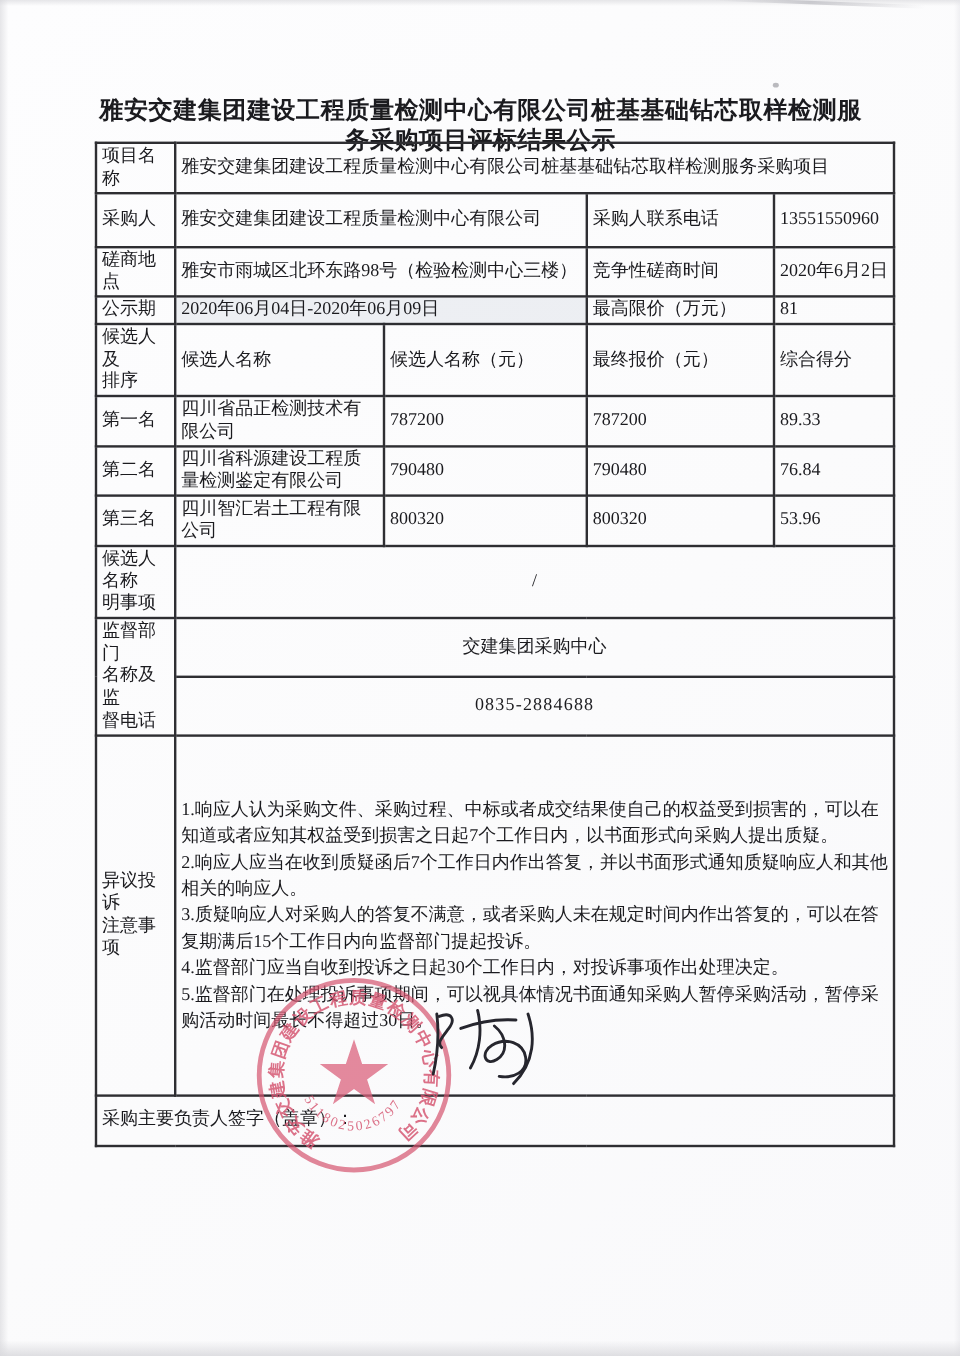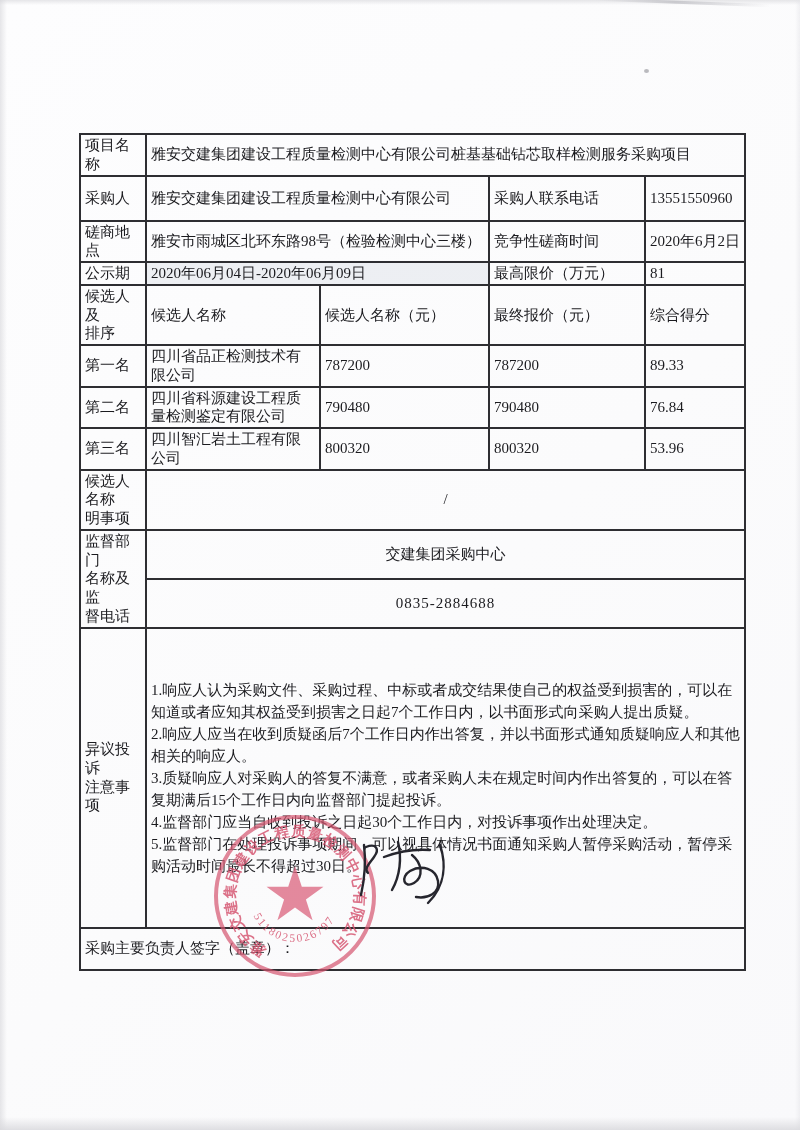--- a/index.html
+++ b/index.html
@@ -32,21 +32,21 @@
   .doc-title {
     position: absolute;
     left: 78px; top: 80px; width: 645px;
     text-align: center;
     font-size: 20px; font-weight: 700;
     line-height: 25px; letter-spacing: 0.5px;
   }
 
   table.main {
     position: absolute;
-    left: 79px; top: 133px;
+    left: 79px; top: 118px;
     width: 666px;
     border-collapse: collapse;
     table-layout: fixed;
     font-size: 15px;
   }
   table.main td {
     border: 2px solid #2e2e32;
     vertical-align: middle;
     line-height: 1.25;
     padding: 1px 4px;
@@ -81,20 +81,21 @@
 
 <div class="page">
 
   <div class="edge-top"></div>
   <div class="edge-left"></div>
   <div class="edge-right"></div>
   <div class="edge-bottom"></div>
   <div class="smudge-topright"></div>
   <div class="speck"></div>
 
+  <div class="doc-title">雅安交建集团建设工程质量检测中心有限公司桩基基础钻芯取样检测服务采购项目评标结果公示</div>
 
   <table class="main">
     <colgroup>
       <col style="width:66px">
         <col style="width:174px">
         <col style="width:169px">
       <col style="width:156px">
         <col style="width:100px">
     </colgroup>
 

